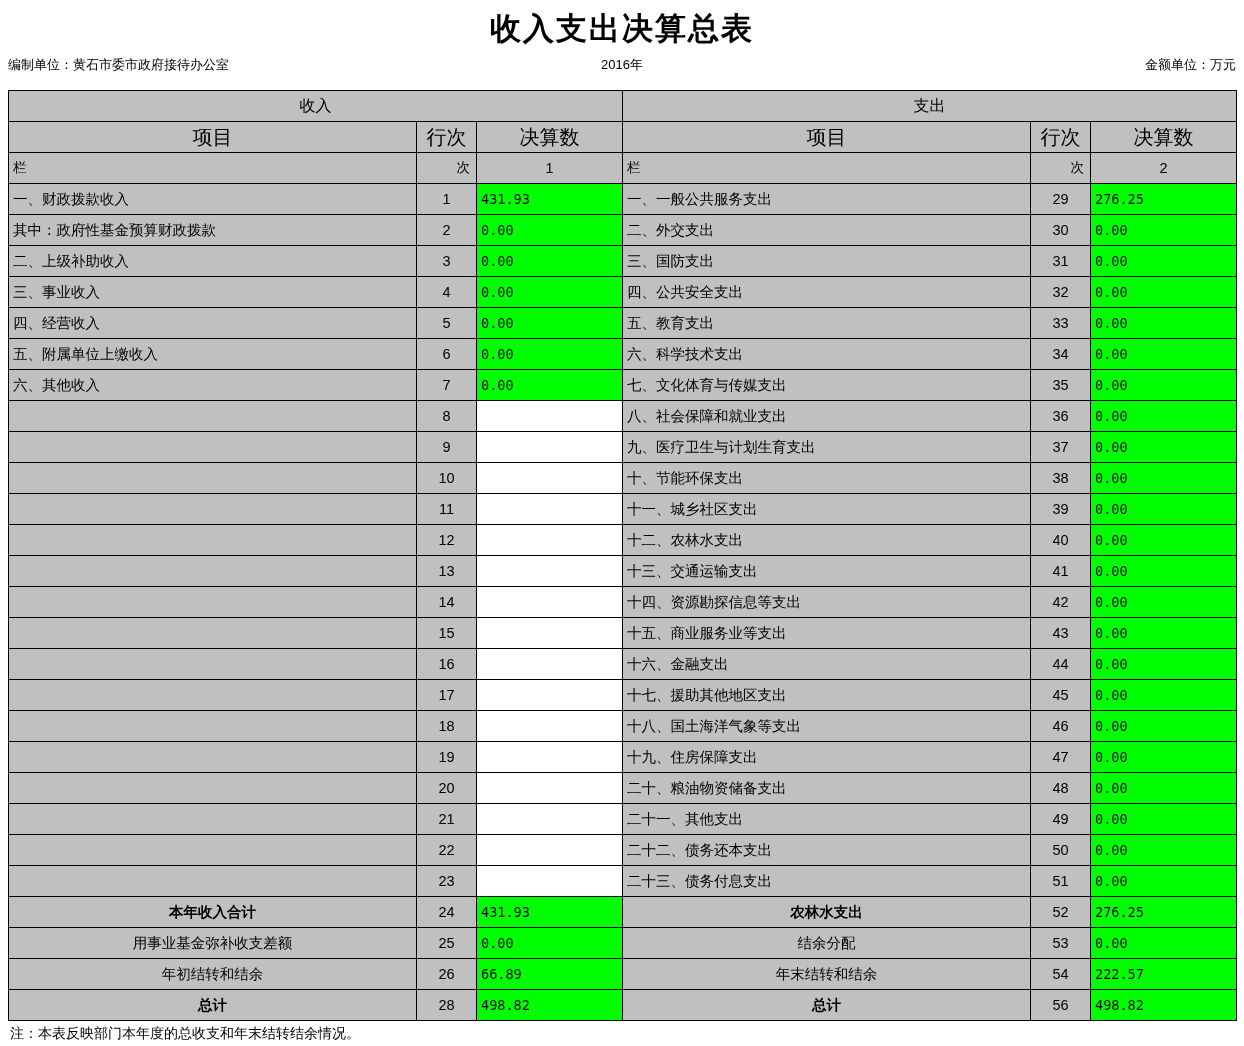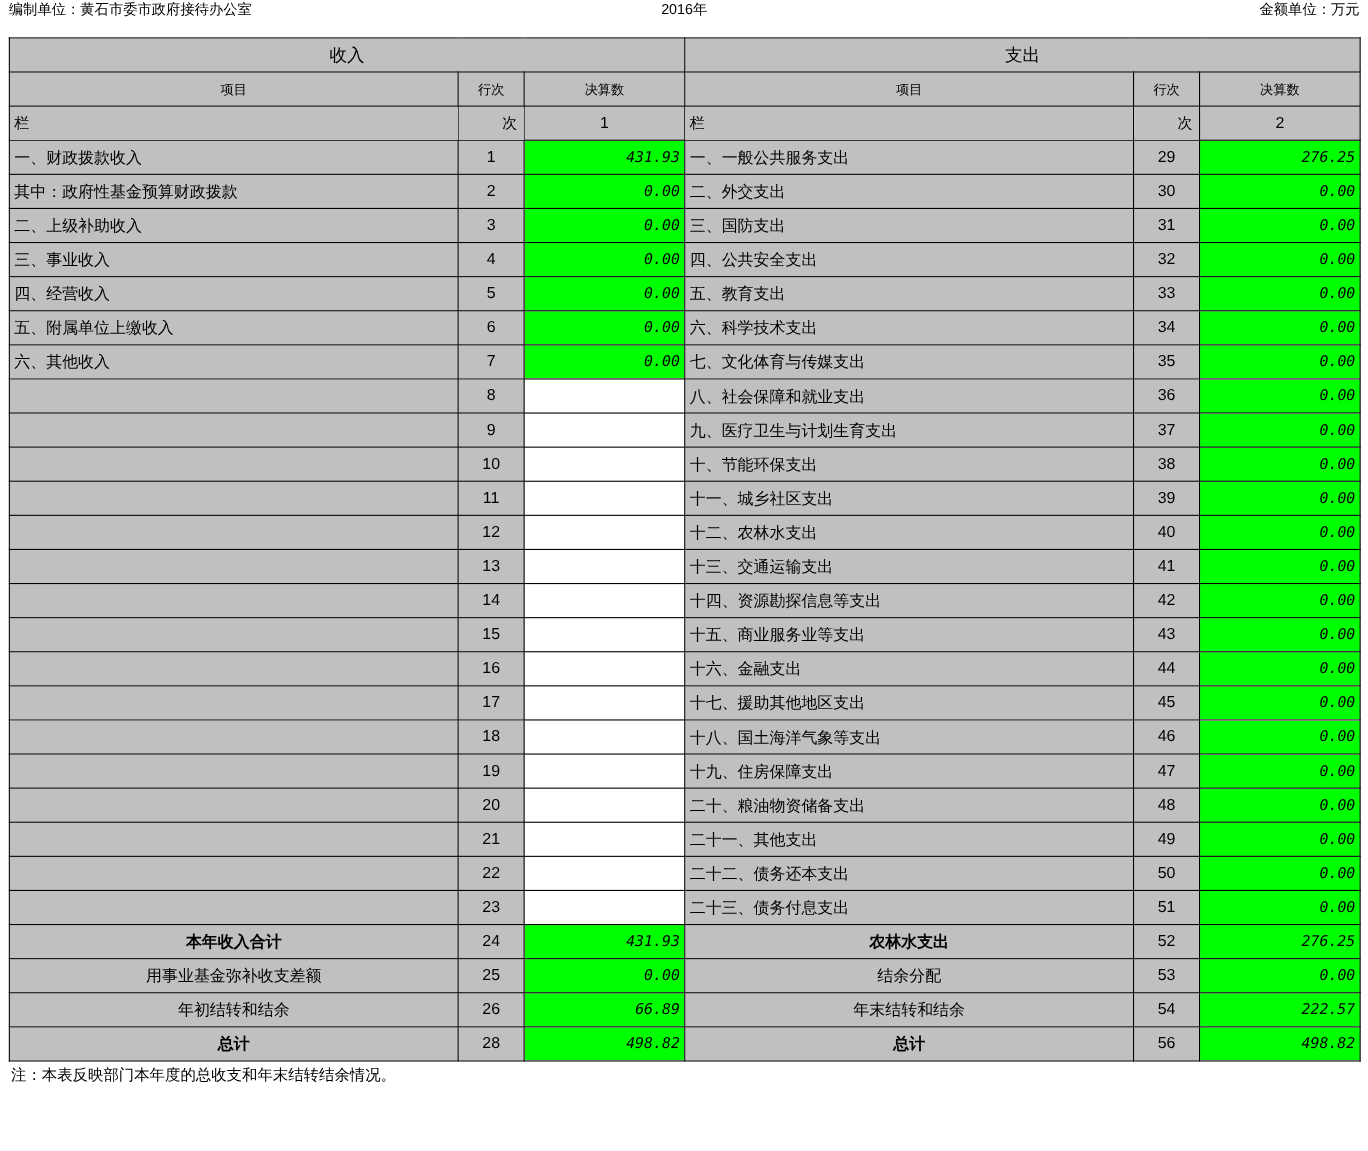--- a/index.html
+++ b/index.html
@@ -52,31 +52,31 @@
     padding: 0 4px;
     overflow: hidden;
     white-space: nowrap;
   }
   .grey { background: #c0c0c0; }
   .green { background: #00ff00; }
   .white { background: #ffffff; }
 
   .c-item   { width: 408px; }
   .c-line   { width: 60px;  text-align: center; }
-  .c-value  { width: 146px; text-align: right; padding-right: 6px; font-style: italic; }
+  .c-value  { width: 146px; text-align: left; padding-right: 6px; }
 
   .center { text-align: center; }
   .bold { font-weight: bold; }
   .sect-head {
     text-align: center;
     font-size: 16px;
   }
   .col-head {
     text-align: center;
-    font-size: 12px;
+    font-size: 20px;
   }
   .lan-cell {
     position: relative;
     font-size: 13.5px;
   }
   .lan-cell .lan-left {
     float: left;
   }
   .lan-cell .lan-right {
     float: right;
@@ -91,20 +91,21 @@
     font-size: 14px;
     margin-top: 4px;
     padding-left: 2px;
   }
 </style>
 </head>
 <body>
 
 <div class="page">
 
+  <div class="doc-title">收入支出决算总表</div>
 
   <div class="meta-row">
     <div class="meta-left">编制单位：黄石市委市政府接待办公室</div>
     <div class="meta-center">2016年</div>
     <div class="meta-right">金额单位：万元</div>
   </div>
 
   <table class="sheet">
     <colgroup>
       <col class="c-item">

